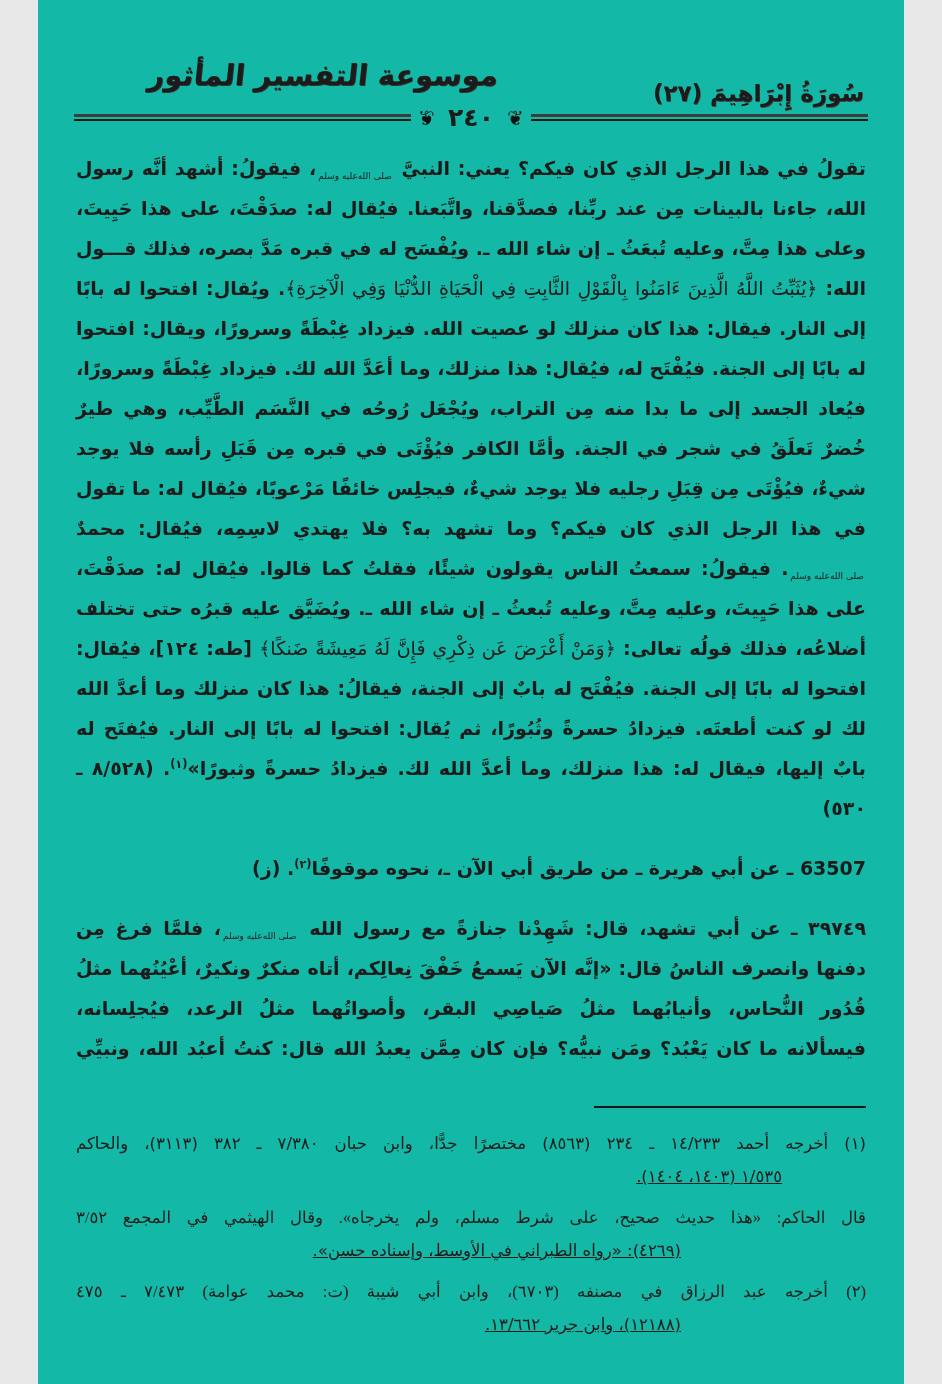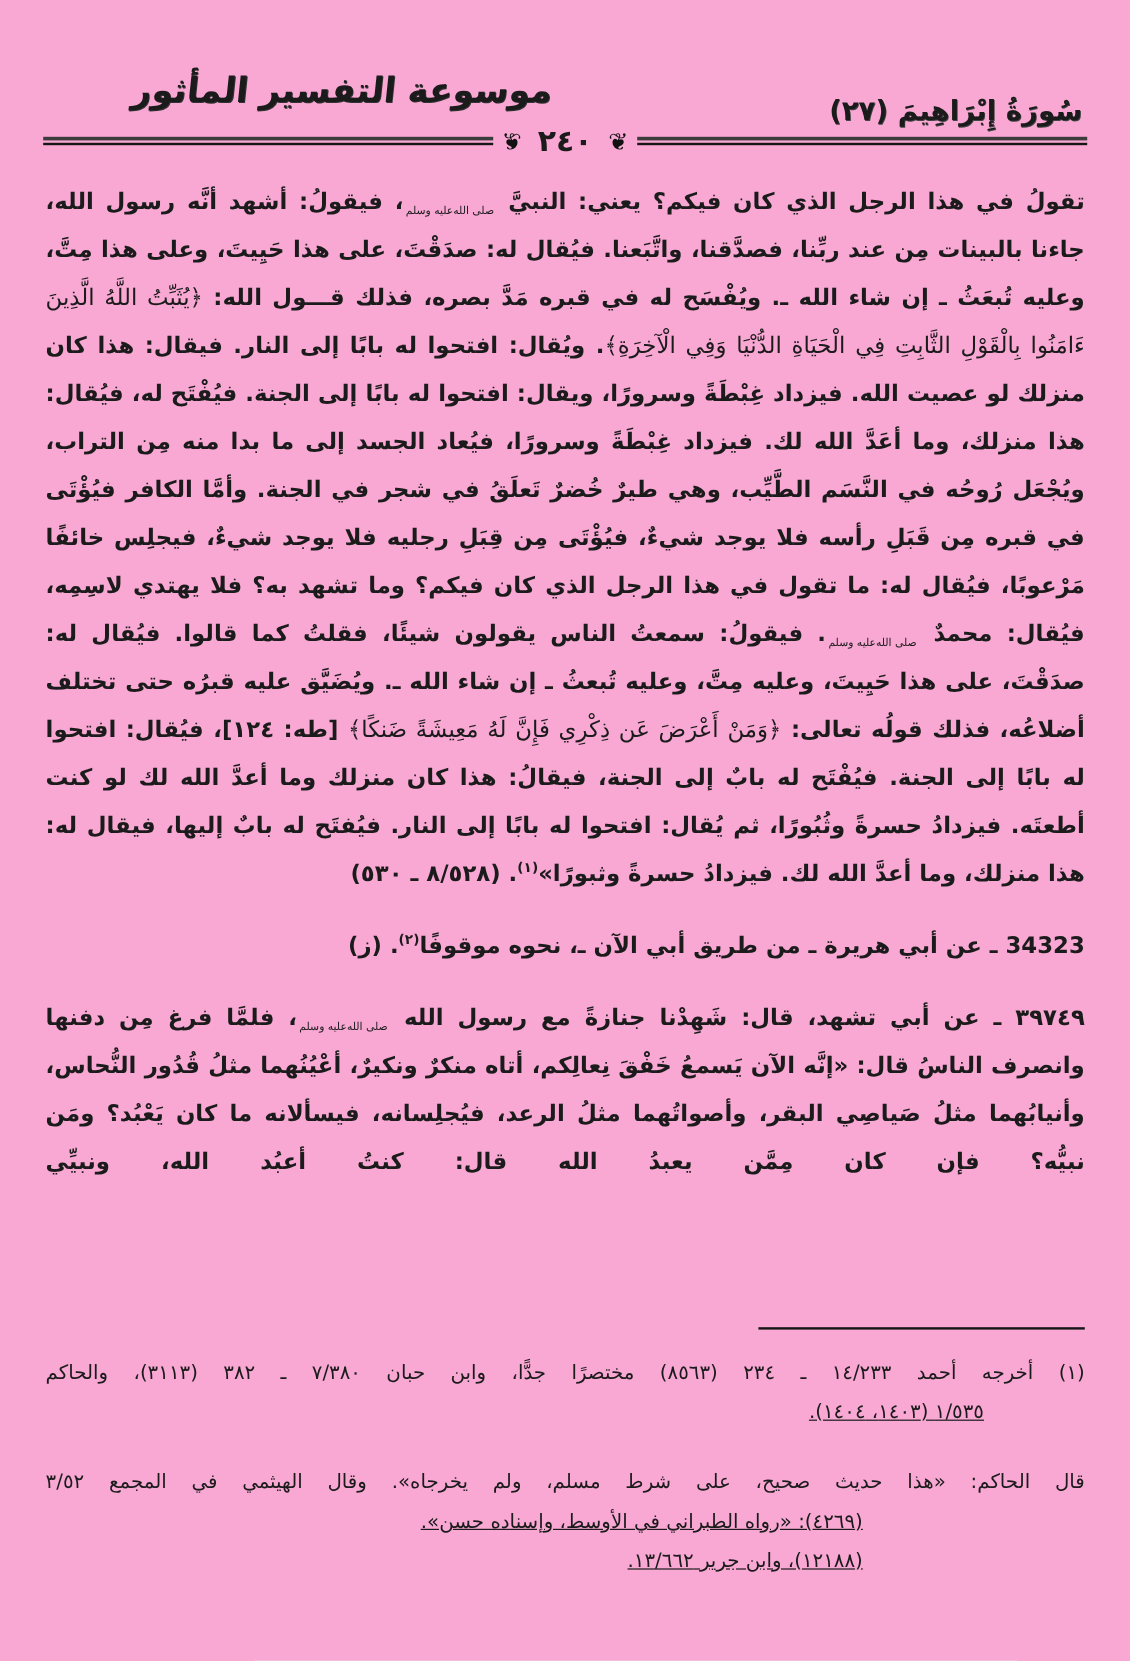--- a/index.html
+++ b/index.html
@@ -1,21 +1,21 @@
 <!DOCTYPE html>
 <html lang="ar" dir="rtl"><head>
 <meta charset="utf-8">
 <style>
   * { margin:0; padding:0; box-sizing:border-box; }
   html,body { background:#e8e8e8; }
   .page {
     position:relative;
-    width:942px; height:1384px;
+    width:866px; height:1384px;
     margin:0 auto;
-    background:#f9a8d4;
+    background:#14b8a6;
     color:#1b1b1b;
     font-family:"DejaVu Sans", sans-serif;
     direction:rtl;
     overflow:hidden;
   }
   
   .header { position:absolute; top:0; right:0; left:0; height:146px; }
   .surah-title {
     position:absolute; top:80px; right:40px;
     font-size:23px; font-weight:bold; letter-spacing:0.5px;
@@ -58,21 +58,21 @@
   .fn-sep {
     width:272px; border-top:2px solid #161616;
     margin:0 0 12px auto;  
     margin-right:0; margin-left:auto;
   }
   .fn-line { font-size:16.5px; line-height:33px; }
   .fn-first { text-align:justify; text-align-last:justify;margin-top:19px; }
   .fn-cont { text-align:right;text-decoration:underline; }
   .ind-sm { padding-right:84px; }
   .ind-lg { padding-right:185px; }
-  .fn-para-gap { margin-top:25px; }
+  .fn-para-gap { margin-top:8px;font-family:Liberation Serif, serif; }
 </style>
 </head>
 <body>
 
 <div class="page">
 
   <div class="header">
     <div class="surah-title">سُورَةُ إِبْرَاهِيمَ (٢٧)</div>
     <div class="series-logo">موسوعة التفسير المأثور</div>
     <div class="rule-row">
@@ -87,31 +87,32 @@
   <div class="body">
 
     <p class="para"><span>تقولُ في هذا الرجل الذي كان فيكم؟ يعني: النبيَّ </span><span class="saw">
           <span>صلى الله</span>
           <span>عليه وسلم</span>
         </span><span>، فيقولُ: أشهد أنَّه رسول الله، جاءنا بالبينات مِن عند ربِّنا، فصدَّقنا، واتَّبَعنا. فيُقال له: صدَقْتَ، على هذا حَيِيتَ، وعلى هذا مِتَّ، وعليه تُبعَثُ ـ إن شاء الله ـ. ويُفْسَح له في قبره مَدَّ بصره، فذلك قـــول الله: </span><span class="quran">﴿يُثَبِّتُ اللَّهُ الَّذِينَ ءَامَنُوا بِالْقَوْلِ الثَّابِتِ فِي الْحَيَاةِ الدُّنْيَا وَفِي الْآخِرَةِ﴾</span><span>. ويُقال: افتحوا له بابًا إلى النار. فيقال: هذا كان منزلك لو عصيت الله. فيزداد غِبْطَةً وسرورًا، ويقال: افتحوا له بابًا إلى الجنة. فيُفْتَح له، فيُقال: هذا منزلك، وما أعَدَّ الله لك. فيزداد غِبْطَةً وسرورًا، فيُعاد الجسد إلى ما بدا منه مِن التراب، ويُجْعَل رُوحُه في النَّسَم الطَّيِّب، وهي طيرٌ خُضرٌ تَعلَقُ في شجر في الجنة. وأمَّا الكافر فيُؤْتَى في قبره مِن قَبَلِ رأسه فلا يوجد شيءٌ، فيُؤْتَى مِن قِبَلِ رجليه فلا يوجد شيءٌ، فيجلِس خائفًا مَرْعوبًا، فيُقال له: ما تقول في هذا الرجل الذي كان فيكم؟ وما تشهد به؟ فلا يهتدي لاسِمِه، فيُقال: محمدٌ </span><span class="saw">
           <span>صلى الله</span>
           <span>عليه وسلم</span>
         </span><span>. فيقولُ: سمعتُ الناس يقولون شيئًا، فقلتُ كما قالوا. فيُقال له: صدَقْتَ، على هذا حَيِيتَ، وعليه مِتَّ، وعليه تُبعثُ ـ إن شاء الله ـ. ويُضَيَّق عليه قبرُه حتى تختلف أضلاعُه، فذلك قولُه تعالى: </span><span class="quran">﴿وَمَنْ أَعْرَضَ عَن ذِكْرِي فَإِنَّ لَهُ مَعِيشَةً ضَنكًا﴾</span><span> [طه: ١٢٤]</span><span>، فيُقال: افتحوا له بابًا إلى الجنة. فيُفْتَح له بابٌ إلى الجنة، فيقالُ: هذا كان منزلك وما أعدَّ الله لك لو كنت أطعتَه. فيزدادُ حسرةً وثُبُورًا، ثم يُقال: افتحوا له بابًا إلى النار. فيُفتَح له بابٌ إليها، فيقال له: هذا منزلك، وما أعدَّ الله لك. فيزدادُ حسرةً وثبورًا»</span><sup class="fnref">(١)</sup><span>. (٨/٥٢٨ ـ ٥٣٠)</span></p>
 
-    <p class="para p-gap"><span class="hadith-num">34323</span><span> ـ عن أبي هريرة ـ من طريق أبي الآن ـ، نحوه موقوفًا</span><sup class="fnref">(٢)</sup><span>. (ز)</span></p>
+    <p class="para p-gap"><span class="hadith-num">63507</span><span> ـ عن أبي هريرة ـ من طريق أبي الآن ـ، نحوه موقوفًا</span><sup class="fnref">(٢)</sup><span>. (ز)</span></p>
 
     <p class="para fill-last p-gap"><span class="hadith-num">٣٩٧٤٩</span><span> ـ عن أبي تشهد، قال: شَهِدْنا جنازةً مع رسول الله </span><span class="saw">
           <span>صلى الله</span>
           <span>عليه وسلم</span>
         </span><span>، فلمَّا فرغ مِن دفنها وانصرف الناسُ قال: «إنَّه الآن يَسمعُ خَفْقَ نِعالِكم، أتاه منكرٌ ونكيرٌ، أعْيُنُهما مثلُ قُدُور النُّحاس، وأنيابُهما مثلُ صَياصِي البقر، وأصواتُهما مثلُ الرعد، فيُجلِسانه، فيسألانه ما كان يَعْبُد؟ ومَن نبيُّه؟ فإن كان مِمَّن يعبدُ الله قال: كنتُ أعبُد الله، ونبيِّي</span></p>
 
   </div>
 
   <div class="footnotes">
     <div class="fn-sep"></div>
     <div class="fn-line fn-first">(١) أخرجه أحمد ١٤/٢٣٣ ـ ٢٣٤ (٨٥٦٣) مختصرًا جدًّا، وابن حبان ٧/٣٨٠ ـ ٣٨٢ (٣١١٣)، والحاكم</div>
     <div class="fn-line fn-cont ind-sm">١/٥٣٥ (١٤٠٣، ١٤٠٤).</div>
     <div class="fn-line fn-first fn-para-gap">قال الحاكم: «هذا حديث صحيح، على شرط مسلم، ولم يخرجاه». وقال الهيثمي في المجمع ٣/٥٢</div>
     <div class="fn-line fn-cont ind-lg">(٤٢٦٩): «رواه الطبراني في الأوسط، وإسناده حسن».</div>
+    <div class="fn-line fn-first fn-para-gap">(٢) أخرجه عبد الرزاق في مصنفه (٦٧٠٣)، وابن أبي شيبة (ت: محمد عوامة) ٧/٤٧٣ ـ ٤٧٥</div>
     <div class="fn-line fn-cont ind-lg">(١٢١٨٨)، وابن جرير ١٣/٦٦٢.</div>
   </div>
 
 </div>
 
 </body></html>

